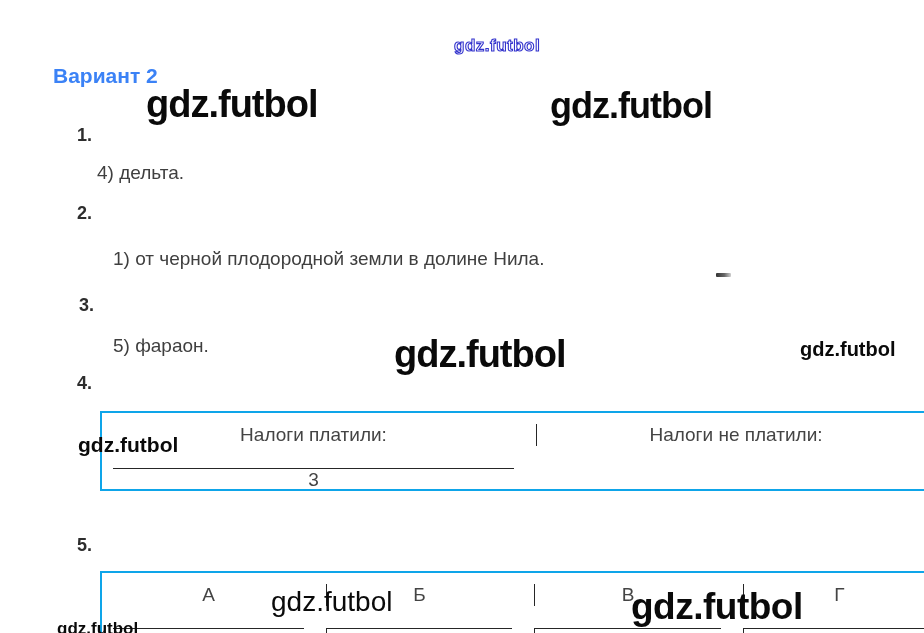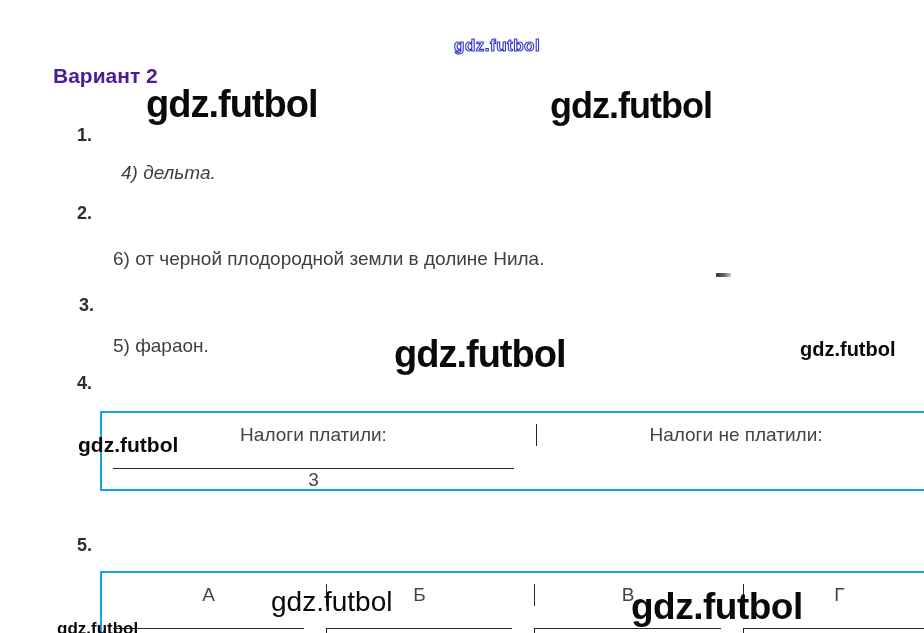--- a/index.html
+++ b/index.html
@@ -8,21 +8,21 @@
     position: relative;
     width: 924px; height: 633px;
     background: #ffffff;
     font-family: "Liberation Sans", "DejaVu Sans", sans-serif;
     overflow: hidden;
   }
   .abs { position: absolute; white-space: nowrap; }
 
   .variant-title {
     left: 20px; top: 31px;
-    font-size: 21px; font-weight: 700; color: #4c1d95;
+    font-size: 21px; font-weight: 700; color: #3b82f6;
   }
   .q-number {
     font-size: 18px; font-weight: 700; color: #2d2d2d;
   }
   .q-answer {
     font-size: 19px; font-weight: 400; color: #3f3f3f;
   }
 
   
   .wm { color: #0a0a0a; z-index: 6; }
@@ -80,24 +80,24 @@
 <body>
 
 <span class="abs wm-blue wm-top-blue">gdz.futbol</span>
 
 <span class="abs variant-title">Вариант 2</span>
 
 <span class="abs wm wm-big wm-1">gdz.futbol</span>
 <span class="abs wm wm-big wm-2">gdz.futbol</span>
 
 <span class="abs q-number" style="left:44px; top:92px;">1.</span>
-<span class="abs q-answer" style="left:88px; top:129px;font-style:italic;">4) дельта.</span>
+<span class="abs q-answer" style="left:64px; top:129px;">4) дельта.</span>
 
 <span class="abs q-number" style="left:44px; top:170px;">2.</span>
-<span class="abs q-answer" style="left:80px; top:215px;">6) от черной плодородной земли в долине Нила.</span>
+<span class="abs q-answer" style="left:80px; top:215px;">1) от черной плодородной земли в долине Нила.</span>
 
 <div class="ink-smudge"></div>
 
 <span class="abs q-number" style="left:46px; top:262px;">3.</span>
 <span class="abs q-answer" style="left:80px; top:302px;">5) фараон.</span>
 
 <span class="abs wm wm-big wm-3">gdz.futbol</span>
 <span class="abs wm wm-right-small">gdz.futbol</span>
 
 <span class="abs q-number" style="left:44px; top:340px;">4.</span>

